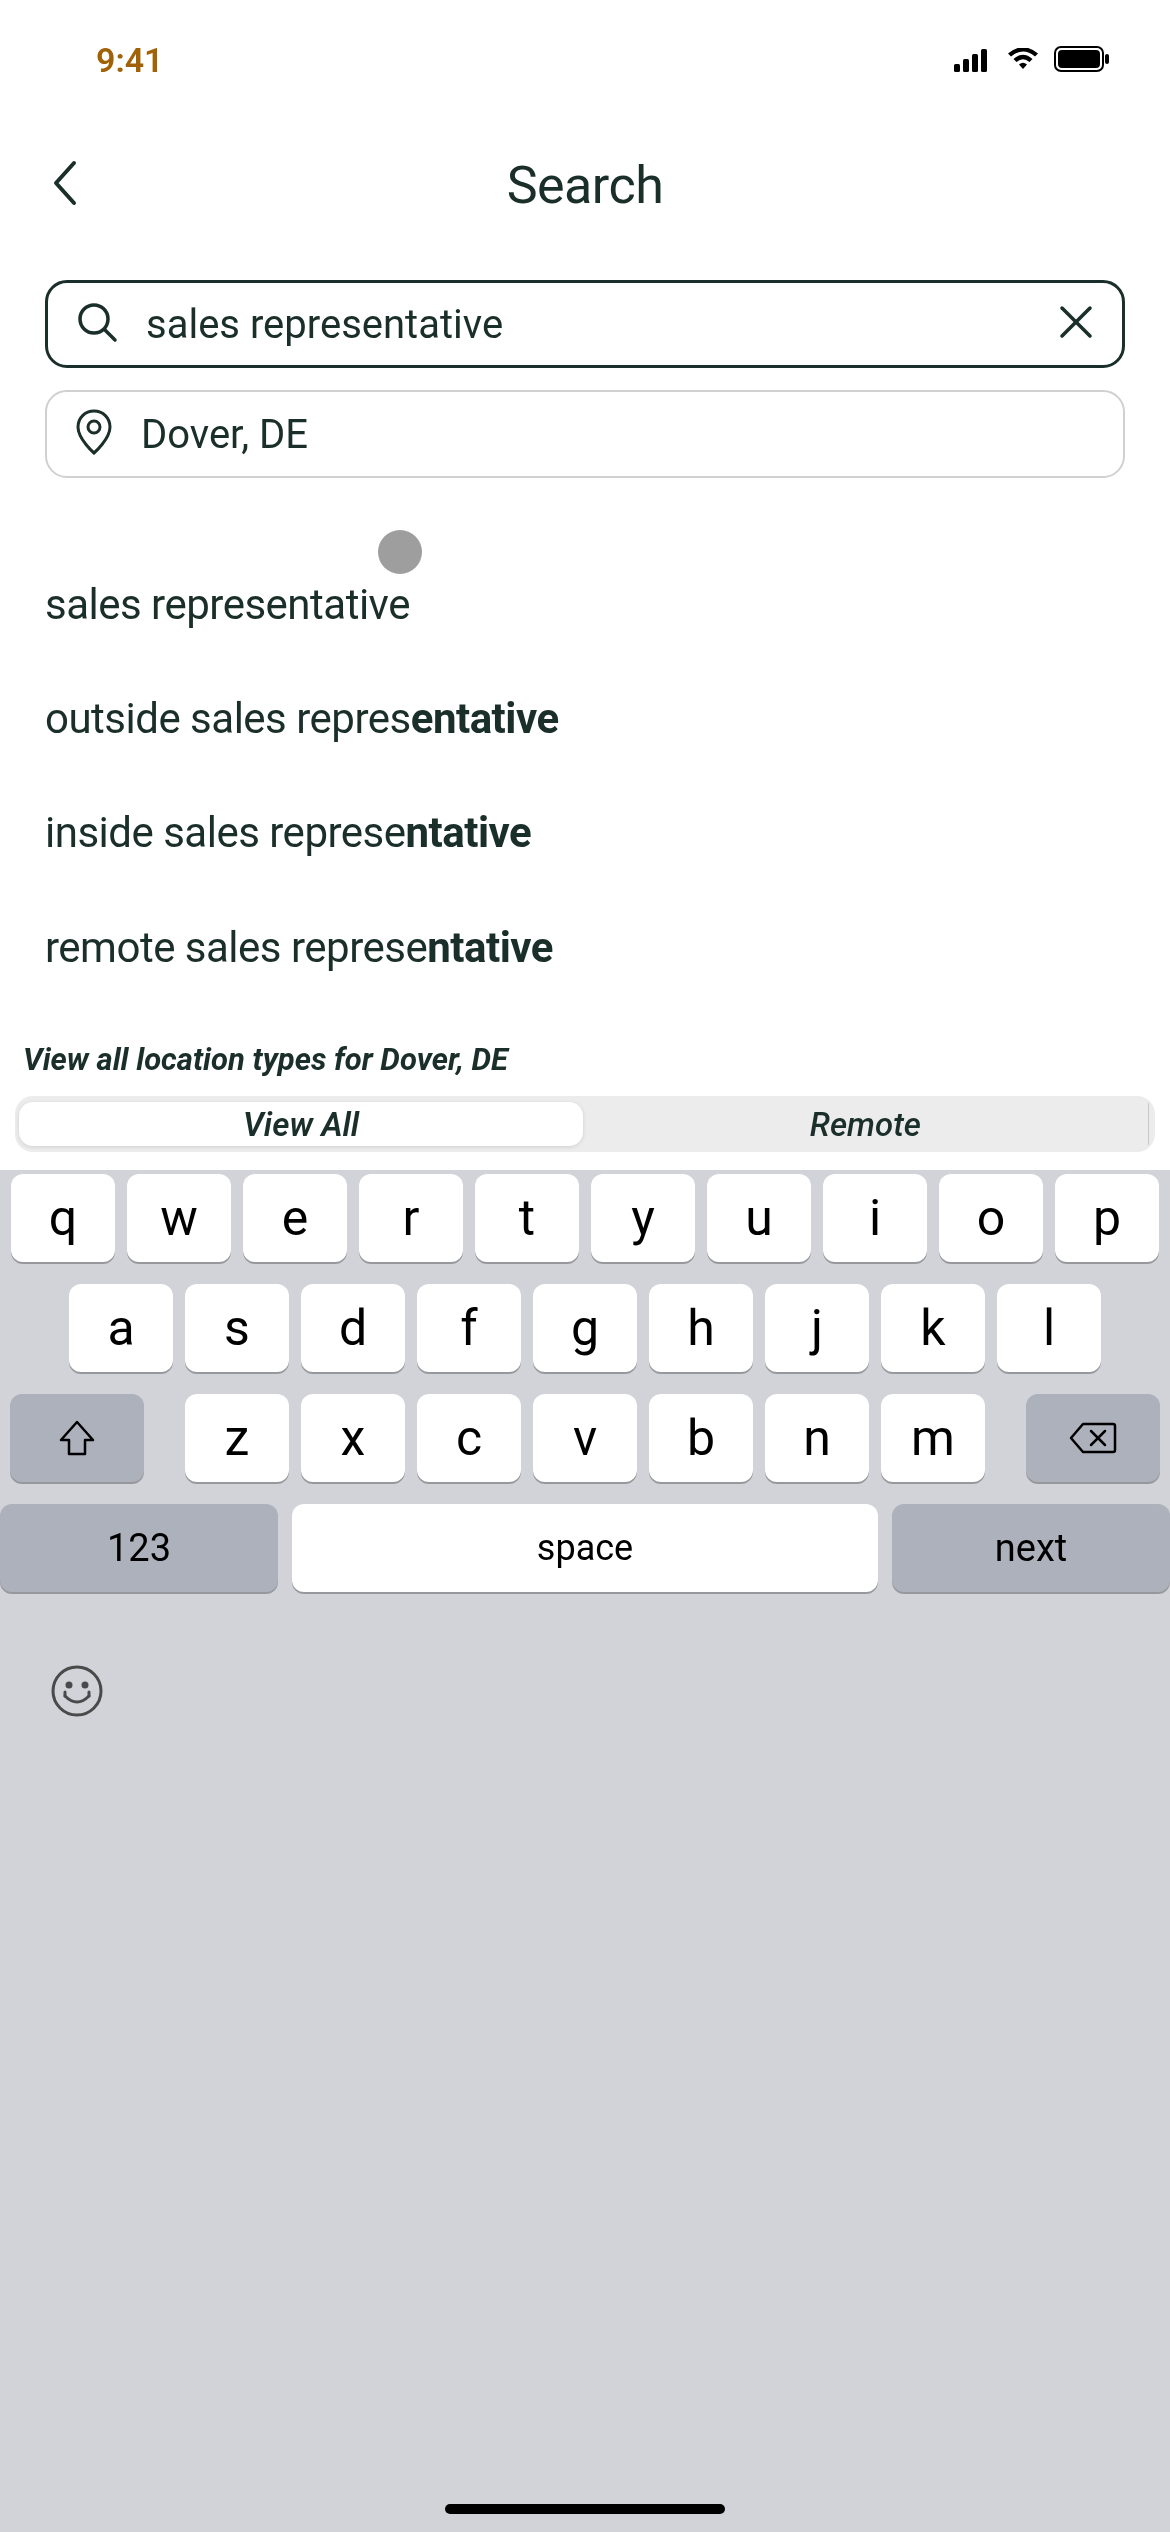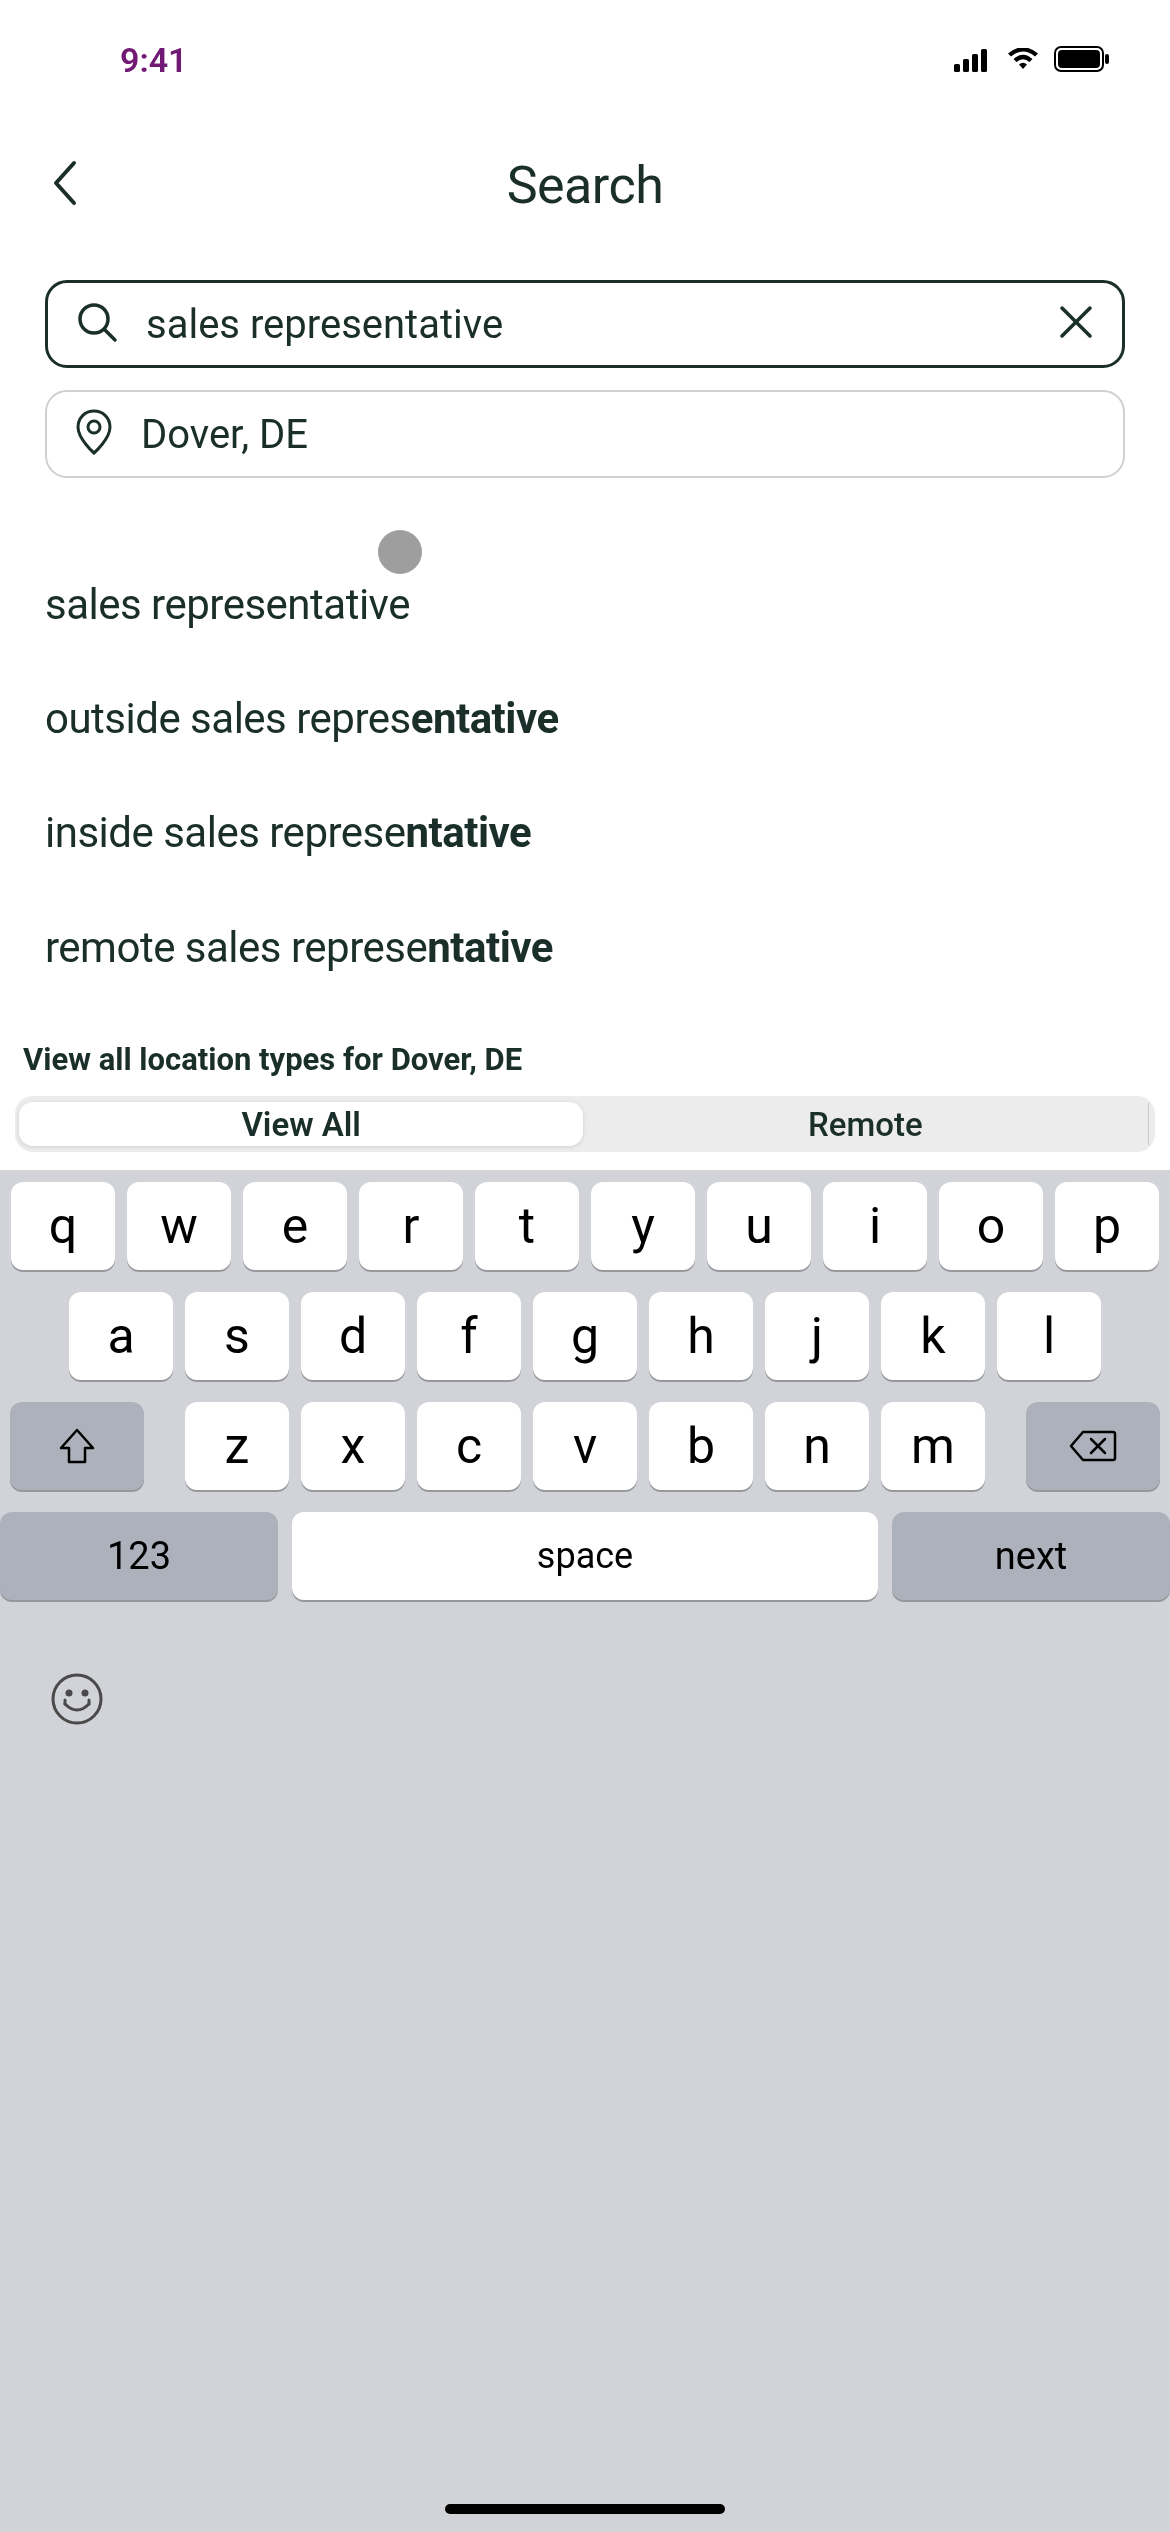--- a/index.html
+++ b/index.html
@@ -1,19 +1,19 @@
 <!DOCTYPE html>
 <html><head>
 <meta charset="utf-8">
 <style>
   * { margin: 0; padding: 0; box-sizing: border-box; -webkit-font-smoothing: antialiased; }
   html, body { width: 1170px; height: 2532px; font-family: -apple-system, BlinkMacSystemFont, "Segoe UI", Roboto, Helvetica, Arial, sans-serif; background: #fff; overflow: hidden; position: relative; }
   
   
-  .status-bar { display: flex; justify-content: space-between; align-items: center; height: 120px; padding: 0 60px 0 120px; font-size: 34px; font-weight: 600; color: #701a75; }
+  .status-bar { display: flex; justify-content: space-between; align-items: center; height: 120px; padding: 0 60px 0 96px; font-size: 34px; font-weight: 600; color: #a16207; }
   .status-right { display: flex; align-items: center; gap: 14px; }
   
   
   .header { display: flex; align-items: center; justify-content: center; height: 130px; position: relative; padding: 0 40px; }
   .back-btn { position: absolute; left: 50px; top: 50%; transform: translateY(-50%); }
   .title { font-size: 52px; font-weight: 400; color: #1a2e2a; letter-spacing: -0.5px; }
   
   
   .search-area { padding: 30px 45px 0; }
   .field { display: flex; align-items: center; border-radius: 22px; height: 88px; padding: 0 28px; margin-bottom: 22px; gap: 28px; }
@@ -126,21 +126,21 @@
   <div class="suggestion"><span>sales representative</span><span class="bold"></span></div>
   <div class="suggestion"><span>outside sales repres</span><span class="bold">entative</span></div>
   <div class="suggestion"><span>inside sales represe</span><span class="bold">ntative</span></div>
   <div class="suggestion"><span>remote sales represe</span><span class="bold">ntative</span></div>
   <div class="suggestion"><span>medical sales repres</span><span class="bold">entative</span></div>
   <div class="suggestion"><span>entry level sales re</span><span class="bold">presentative</span></div>
 </div>
 
 <div class="keyboard">
 
-  <div class="loc-section" style="position: static; margin: -14px 0 12px;">
+  <div class="loc-section" style="position: static; margin: -14px 0 4px; font-style: italic;">
     <div class="loc-heading">View all location types for Dover, DE</div>
     <div class="loc-seg">
       <div class="seg-btn active first">View All</div>
       <div class="seg-btn">Remote</div>
       <div class="seg-sep"></div>
     </div>
   </div>
 
   <div class="krow r1">
     <div class="key">q</div>

